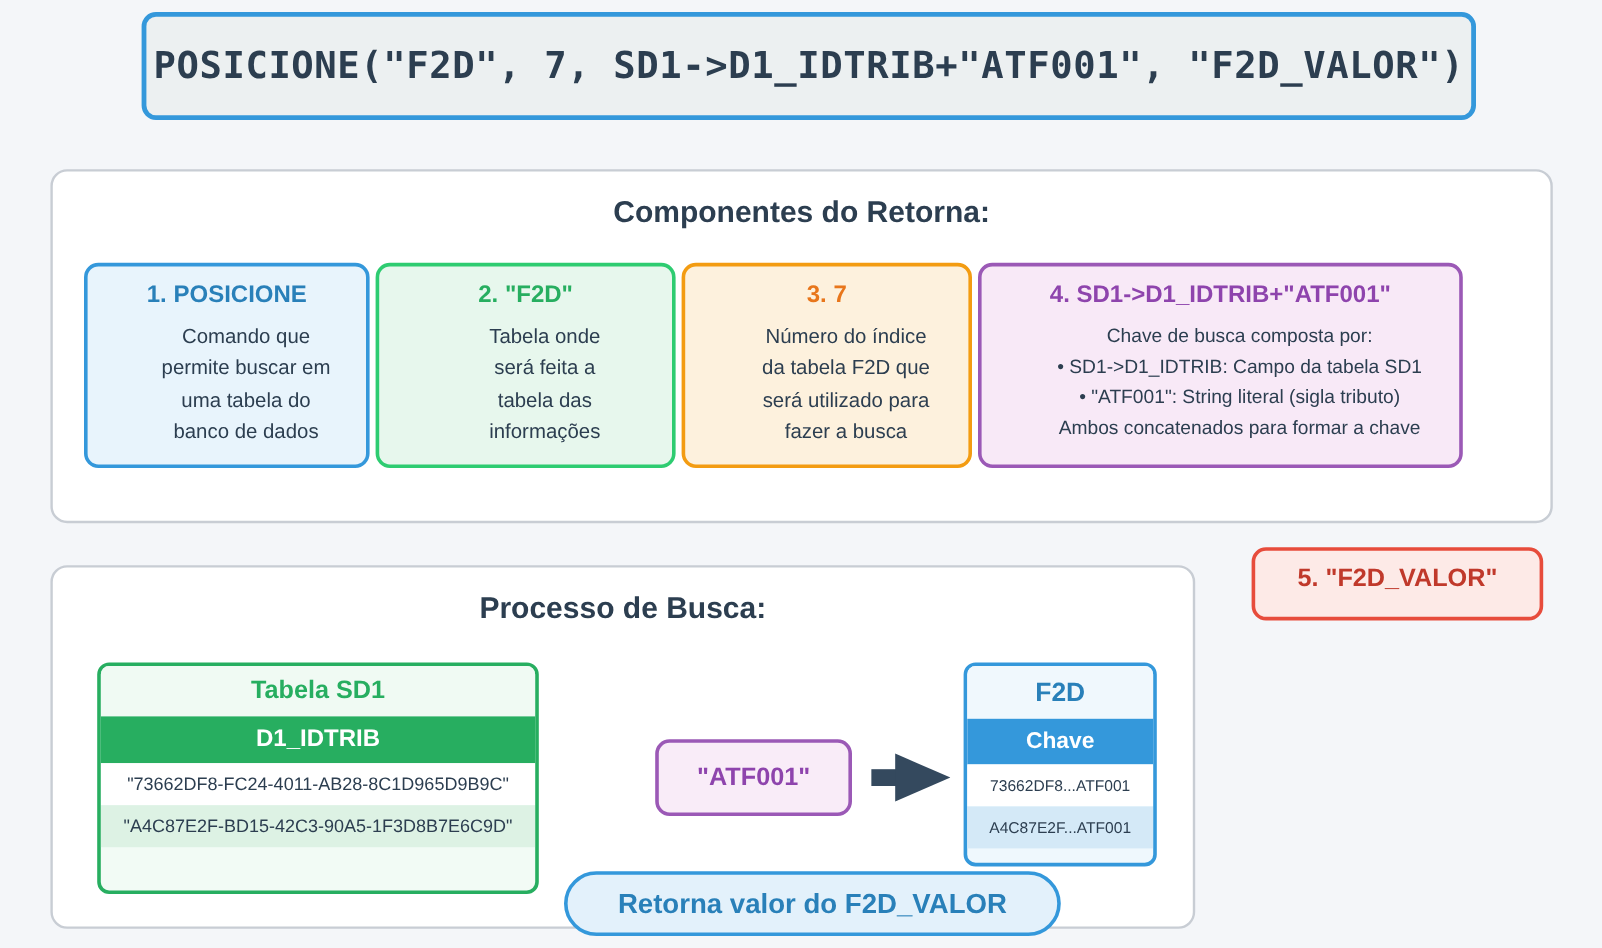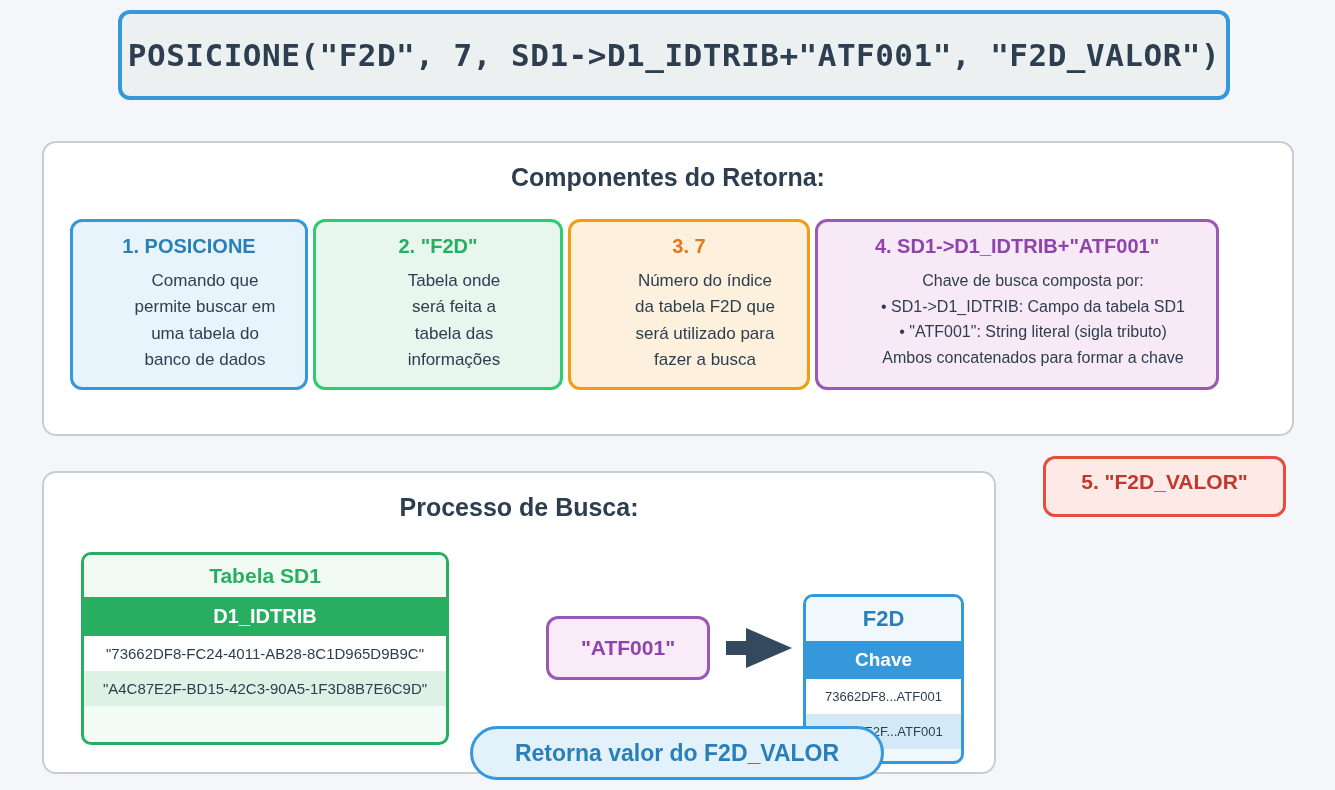--- a/index.html
+++ b/index.html
@@ -178,21 +178,20 @@
   #table-sd1 .db-cell.even { background: #ffffff; }
   #table-sd1 .db-cell.odd  { background: #ddf2e4; }
 
   #table-f2d {
     left: 803px;
     top: 552px;
     width: 161px;
     height: 170px;
     border: 3px solid #3498db;
     background: #eff8fd;
-    margin-top: 42px;
   }
   #table-f2d .db-caption { color: #2980b9; background: #f0f8fd; font-size: 22px; }
   #table-f2d .db-header  { background: #3498db; font-size: 19px; }
   #table-f2d .db-cell { font-size: 13px; padding: 10px 2px; }
   #table-f2d .db-cell.even { background: #ffffff; }
   #table-f2d .db-cell.odd  { background: #d4e9f7; }
 
   
   #key-badge {
     position: absolute;

